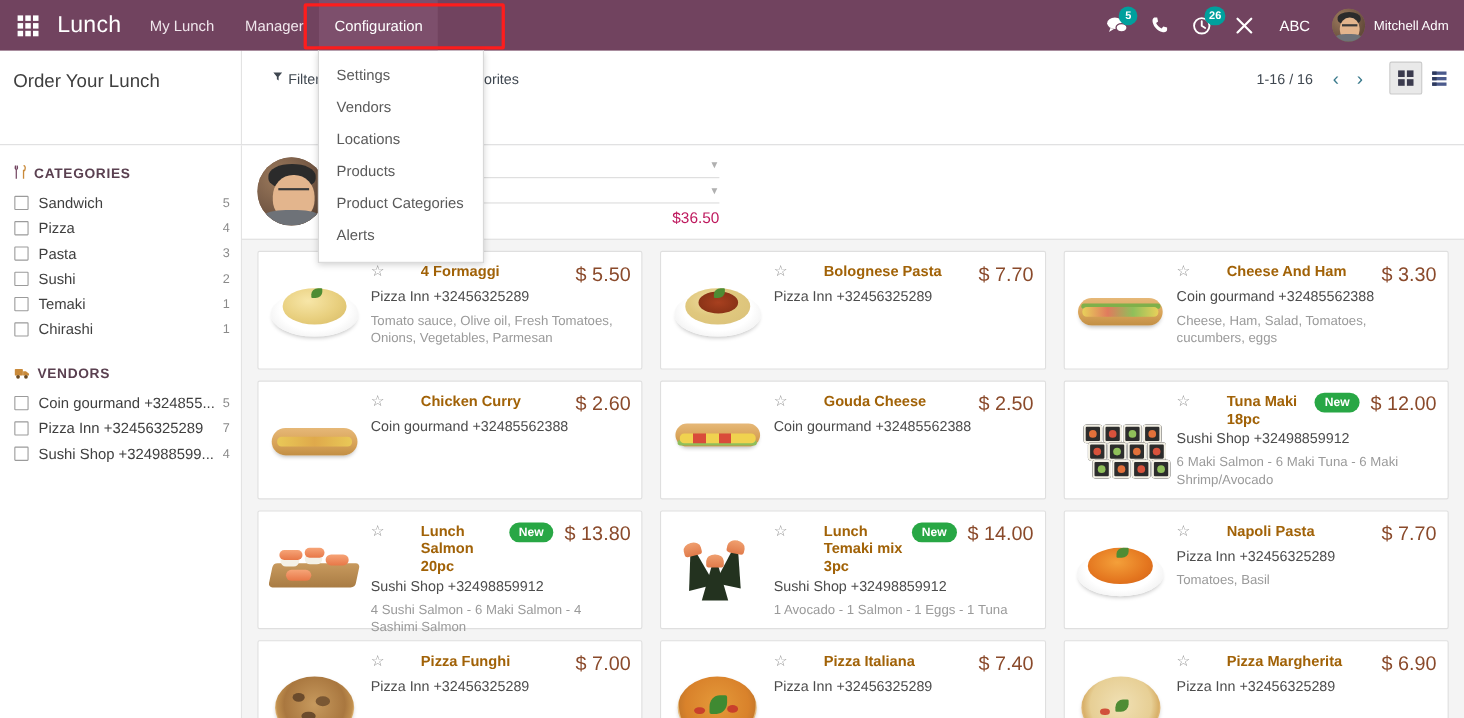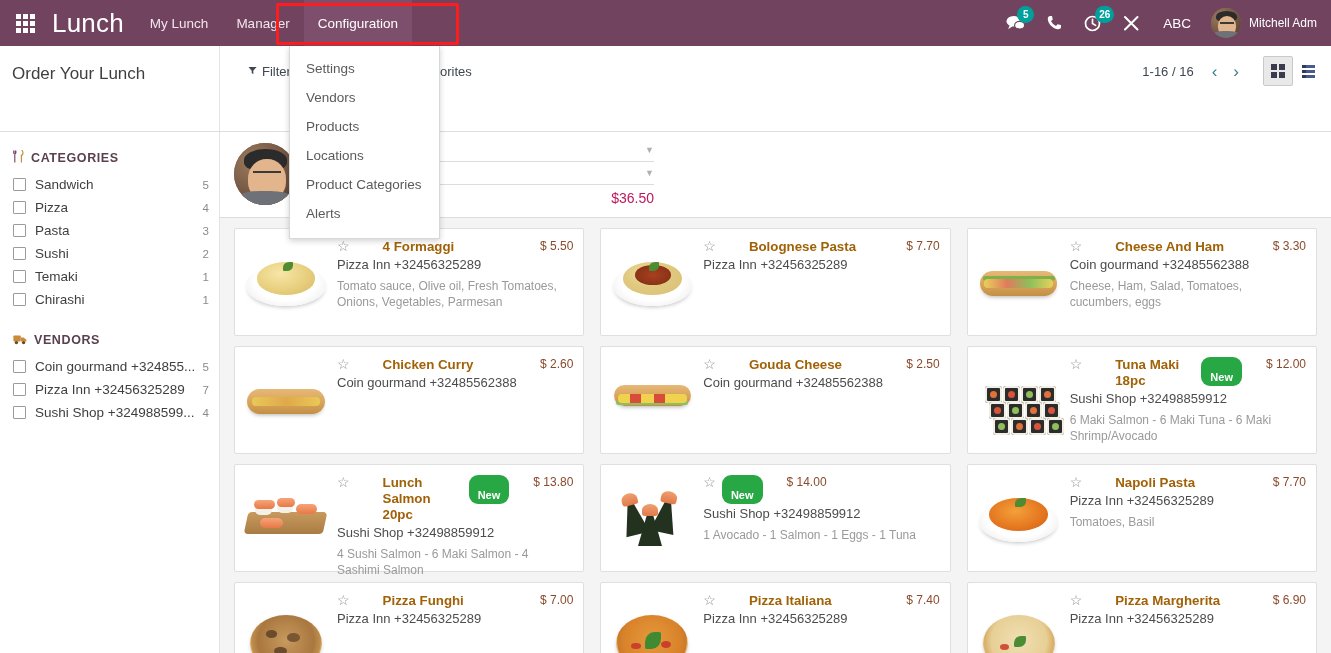--- a/index.html
+++ b/index.html
@@ -29,21 +29,21 @@
     grid-template-columns: repeat(3, 5px);
     grid-template-rows: repeat(3, 5px);
     gap: 2px;
     align-content: center;
     justify-content: center;
     cursor: pointer;
     margin-right: 4px;
   }
   .apps-grid i { background: #ffffff; display: block; width: 5px; height: 5px; }
   .brand {
-    font-size: 26px;
+    font-size: 21px;
     font-weight: 400;
     color: #ffffff;
     padding: 0 12px 0 6px;
     letter-spacing: .2px;
     cursor: pointer;
   }
   .nav-items { display: flex; align-items: flex-start; height: 100%; }
   .nav-item {
     height: 100%;
     display: flex; align-items: center;
@@ -443,28 +443,28 @@
     flex: 1;
     line-height: 16px;
     margin-left: 27px;
   }
   .new-badge {
     background: #28a745;
     color: #ffffff;
     font-size: 11px;
     font-weight: bold;
     border-radius: 9px;
-    padding: 14px 9px 2px 9px;
+    padding: 3px 9px 2px 9px;
     line-height: 13px;
     flex: none;
-    margin-right: 18px;
+    margin-right: 4px;
     align-self: flex-start;
   }
   .price {
-    font-size: 12px;
+    font-size: 18px;
     color: #8a4a2b;
     font-weight: normal;
     flex: none;
     white-space: nowrap;
     align-self: flex-start;
   }
   .card-vendor {
     font-size: 13px;
     color: #4c4c4c;
     margin-top: 1px;
@@ -642,22 +642,22 @@
       </div>
       <span class="user-name">Mitchell Adm</span>
     </div>
   </div>
   <div class="nav-highlight"></div>
 </div>
 
 <div class="dropdown">
   <div class="dropdown-item">Settings</div>
   <div class="dropdown-item">Vendors</div>
+  <div class="dropdown-item">Locations</div>
   <div class="dropdown-item">Products</div>
-  <div class="dropdown-item">Locations</div>
   <div class="dropdown-item">Product Categories</div>
   <div class="dropdown-item">Alerts</div>
 </div>
 
 <div class="control-panel">
   <div class="cp-left">
     <div class="page-title">Order Your Lunch</div>
   </div>
   <div class="cp-right">
 
@@ -977,20 +977,21 @@
         <div class="card-img">
           <div class="food">
             <div class="temaki" style="left:14%;top:14%;transform:rotate(-14deg)"></div>
             <div class="temaki" style="left:52%;top:12%;transform:rotate(12deg)"></div>
             <div class="temaki" style="left:33%;top:30%"></div>
           </div>
         </div>
         <div class="card-body">
           <div class="card-head">
             <span class="star">☆</span>
+            <span class="card-title">Lunch Temaki mix 3pc</span>
             <span class="new-badge">New</span>
             <span class="price">$ 14.00</span>
           </div>
           <div class="card-vendor">Sushi Shop +32498859912</div>
           <div class="card-desc">1 Avocado - 1 Salmon - 1 Eggs - 1 Tuna</div>
         </div>
       </div>
 
       <div class="card">
         <div class="card-img">

